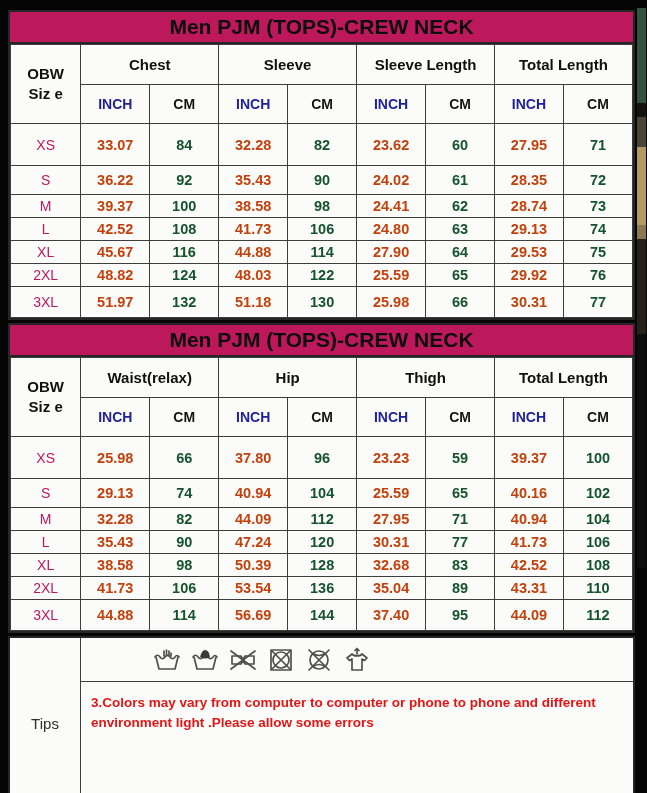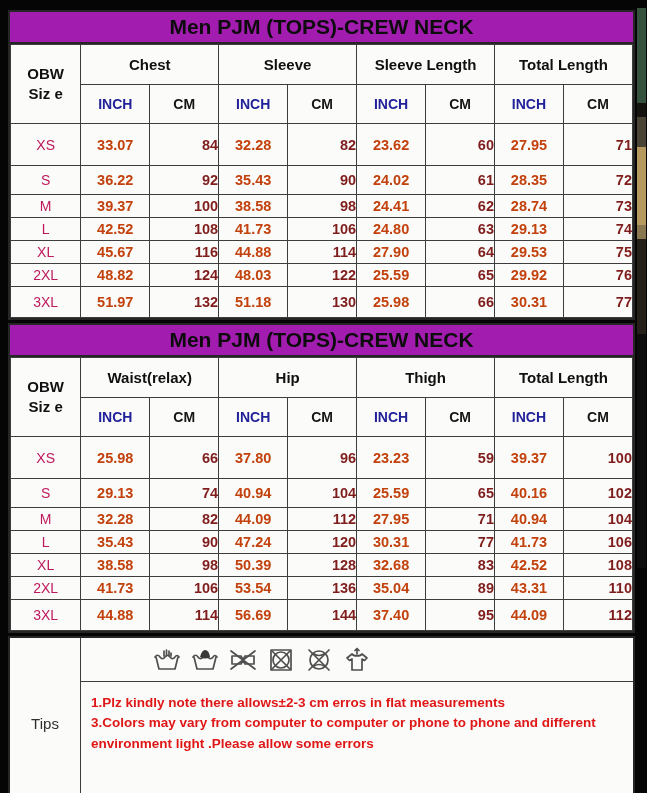--- a/index.html
+++ b/index.html
@@ -10,36 +10,36 @@
   
   .photo-strip { position:absolute; top:8px; right:1px; width:9px; height:560px; display:flex; flex-direction:column; }
   .photo-strip .band { width:100%; }
 
   .sheet { position:absolute; left:8px; top:10px; width:627px; }
   .block { background:#fbfbf9; border:2px solid #262626; margin-bottom:3px; }
 
   .tbl-title {
     height:30px; line-height:30px; text-align:center;
     font-weight:bold; font-size:21px; color:#0c0c0c;
-    border-bottom:2px solid #262626; background:#a21caf;
+    border-bottom:2px solid #262626; background:#be185d;
   }
   table.size-table { width:100%; border-collapse:collapse; table-layout:fixed; }
   table.size-table th, table.size-table td {
     border:1px solid #3d3d3d; text-align:center; padding:0; overflow:hidden;
   }
   table.size-table col.c-size { width:11.3%; }
   th.size-head { font-weight:normal; font-size:14.5px; color:#2e2e2e; line-height:1.35; border-left:none; }
   tr.group-row th { height:39px; font-size:15px; font-weight:bold; color:#101010; }
   tr.unit-row th { height:38px; font-size:14px; font-weight:bold; }
   tr.unit-row th.inch-h { color:#21219a; }
   tr.unit-row th.cm-h { color:#141414; }
   tbody td { font-weight:bold; font-size:14.5px; height:22px; }
   tbody td.size { font-weight:normal; color:#be185d; font-size:14px; }
   tbody td.inch { color:#c2410c; }
-  tbody td.cm { color:#7f1d1d;text-align:right; }
+  tbody td.cm { color:#14532d; }
   tbody tr:nth-child(1) td { height:41px; }
   tbody tr:nth-child(2) td { height:28px; }
   tbody tr:nth-child(7) td { height:30px; }
 
   .care-tips { display:flex; min-height:170px; }
   .tips-label-cell {
     width:70px; flex:0 0 70px; border-right:1px solid #3d3d3d;
     display:flex; align-items:center; justify-content:center;
     font-size:15px; color:#2e2e2e;
   }
@@ -345,20 +345,19 @@
               </svg>
             </span>
             <span class="care-icon">
               <svg viewBox="0 0 28 26">
                 <path fill="none" stroke="#4f4f4f" stroke-width="1.7" stroke-linecap="round" stroke-linejoin="round" d="M9 7 L4 11 L6.5 13.5 L9 12 V23 H19 V12 L21.5 13.5 L24 11 L19 7 C17.5 9.5 10.5 9.5 9 7 Z"></path>
                 <path fill="none" stroke="#4f4f4f" stroke-width="1.7" stroke-linecap="round" stroke-linejoin="round" d="M14 7 V1.5 M12 3.5 L14 1.5 L16 3.5"></path>
               </svg>
             </span>
           </div>
         <div class="tips-text">
-          <p>1.Plz kindly note there allows±2-3 cm erros in flat  measurements</p>
           <p>3.Colors may  vary from computer to computer or phone to phone and different environment light .Please allow some errors</p>
         </div>
       </div>
     </section>
 
   </div>
 </div>
 
 </body></html>

